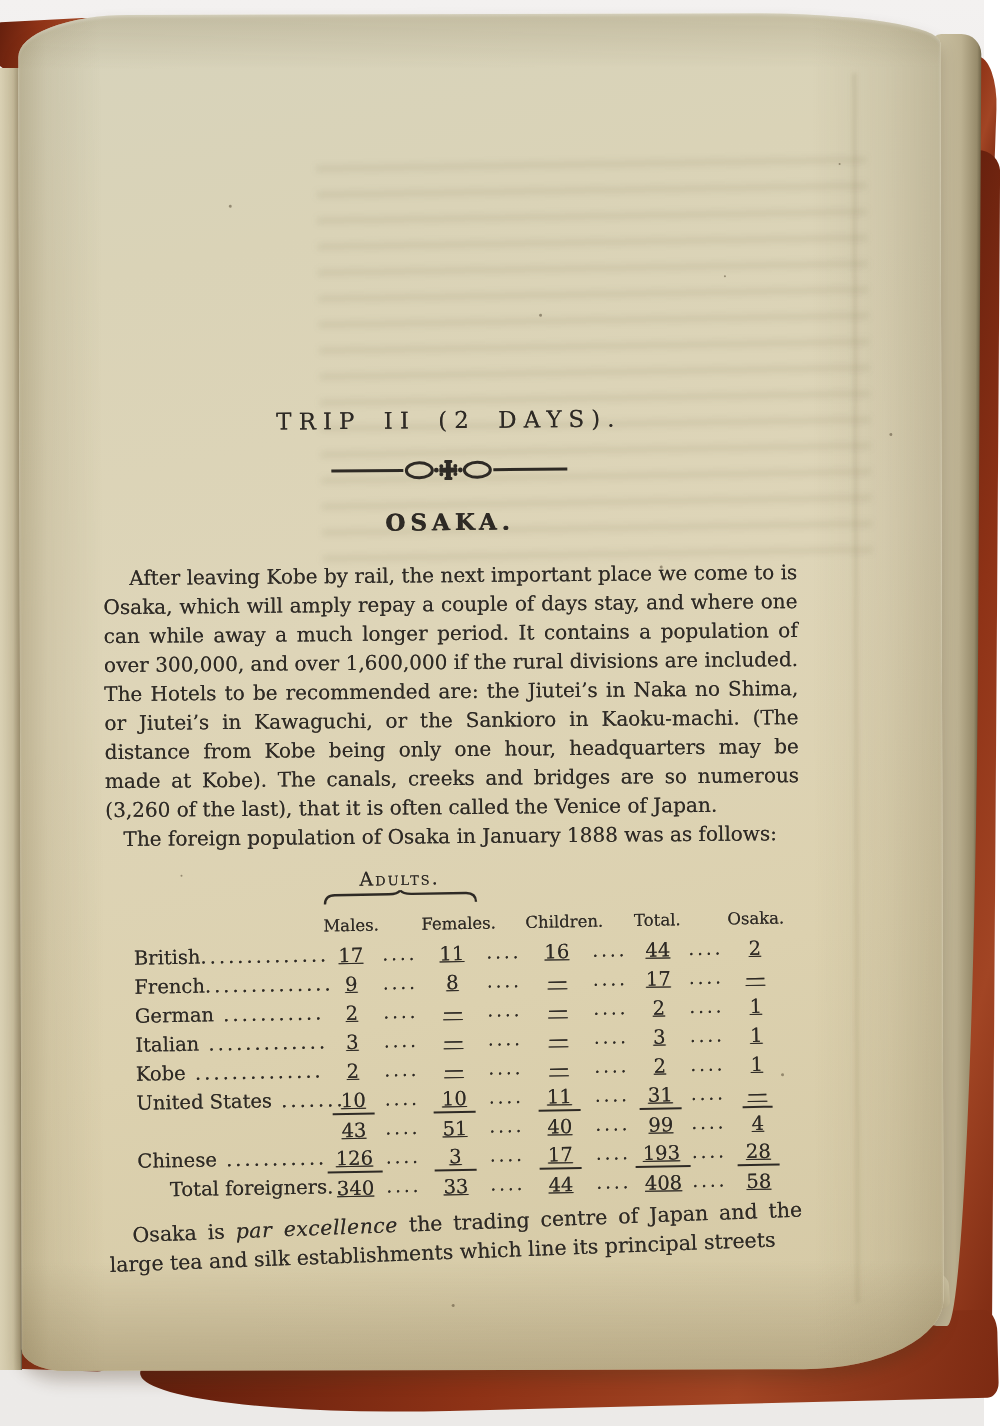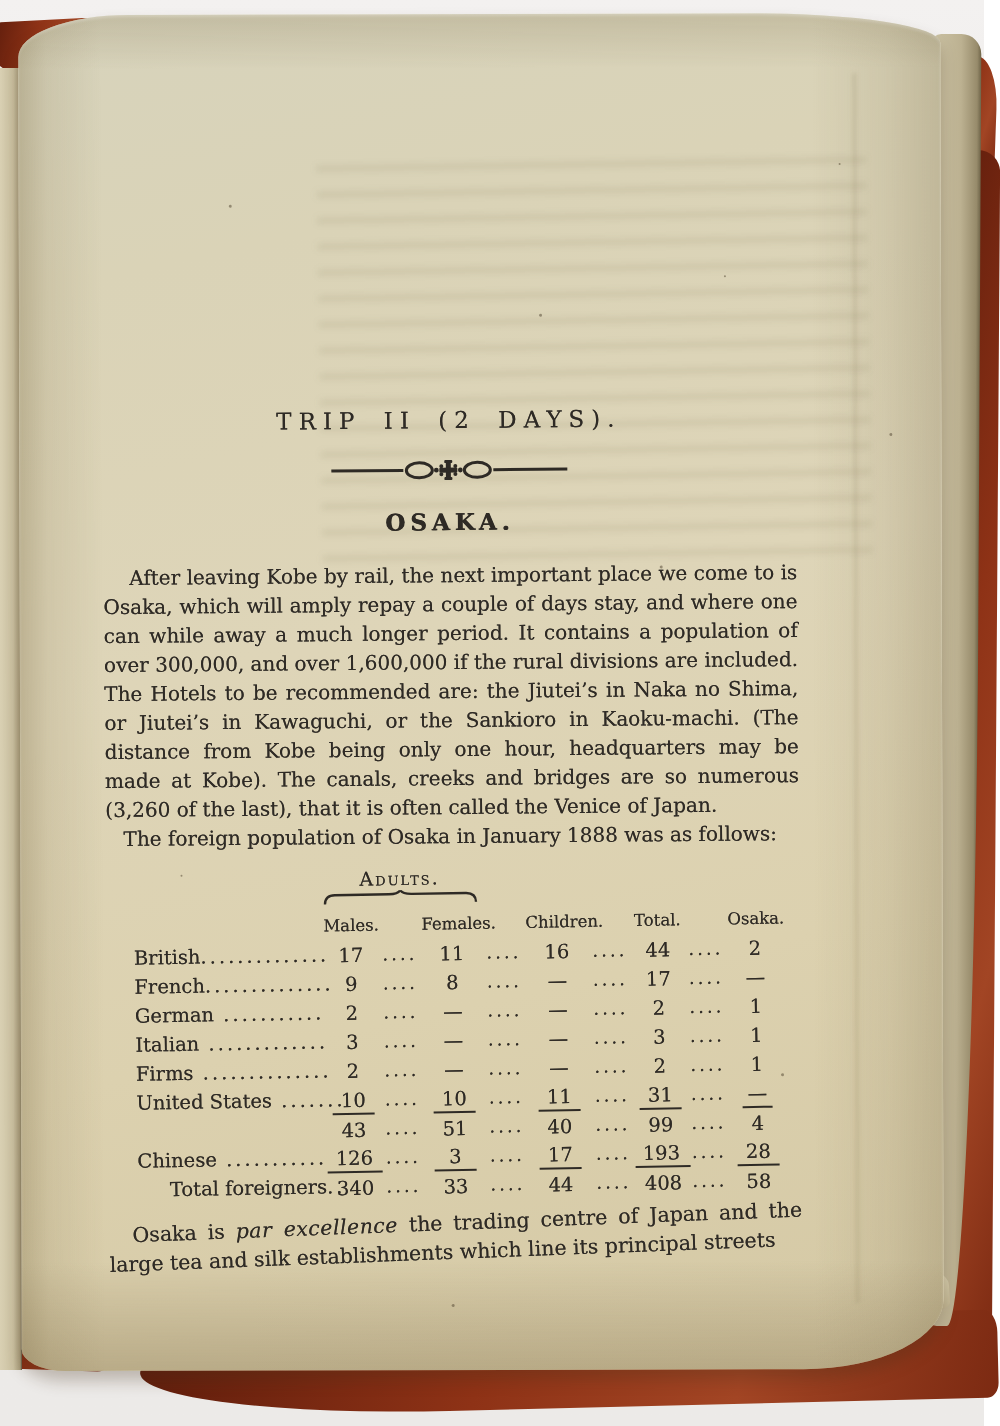--- a/index.html
+++ b/index.html
@@ -72,21 +72,21 @@
           font-variant:small-caps;font-size:19px;letter-spacing:2px;}
   .brace{position:absolute;left:192px;top:24px;width:155px;height:13px;}
   .grid{display:grid;grid-template-columns:192px 54px 44px 60px 44px 62px 44px 52px 44px 54px;
         grid-auto-rows:29px;align-items:center;}
   .cell{white-space:nowrap;}
   .head{text-align:center;font-size:16.5px;line-height:18px;}
   .lab{padding-left:2px;}
   .lab.ind{padding-left:34px;}
   .lead{letter-spacing:3px;}
   .val{text-align:center;}
-  .val span{display:inline-block;padding:1px 2px 0;}
+  .val span{display:inline-block;padding:1px 2px 0;text-decoration:underline;}
   .val.rule span{border-top:2px solid var(--ink);padding:1px 9px 0;}
   .sep{text-align:center;letter-spacing:3px;font-size:18px;}
 
   .closing{margin-top:20px;font-size:20.5px;text-indent:24px;text-align:justify;
            transform:rotate(-1.7deg);transform-origin:0 50%;}
   .closing i{letter-spacing:.5px;}
 </style>
 </head>
 <body>
 
@@ -199,21 +199,21 @@
             <div class="cell lab"><span>Italian</span><span class="lead"> .............</span></div>
             <div class="cell val"><span>3</span></div>
             <div class="cell sep">....</div>
             <div class="cell val"><span>—</span></div>
             <div class="cell sep">....</div>
             <div class="cell val"><span>—</span></div>
             <div class="cell sep">....</div>
             <div class="cell val"><span>3</span></div>
             <div class="cell sep">....</div>
             <div class="cell val"><span>1</span></div>
-            <div class="cell lab"><span>Firms</span><span class="lead"> ..............</span></div>
+            <div class="cell lab"><span>Kobe</span><span class="lead"> ..............</span></div>
             <div class="cell val"><span>2</span></div>
             <div class="cell sep">....</div>
             <div class="cell val"><span>—</span></div>
             <div class="cell sep">....</div>
             <div class="cell val"><span>—</span></div>
             <div class="cell sep">....</div>
             <div class="cell val"><span>2</span></div>
             <div class="cell sep">....</div>
             <div class="cell val"><span>1</span></div>
             <div class="cell lab"><span>United States</span><span class="lead"> .......</span></div>

